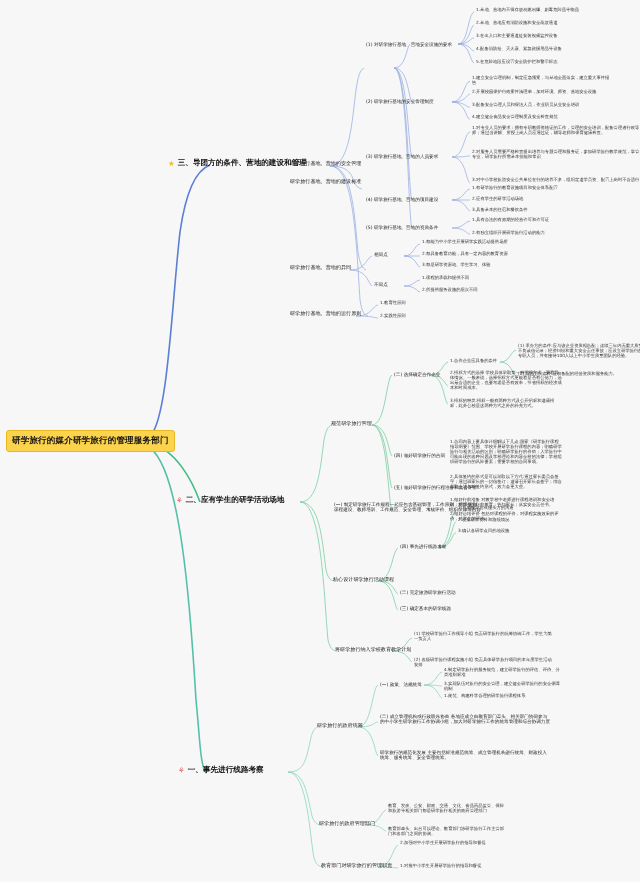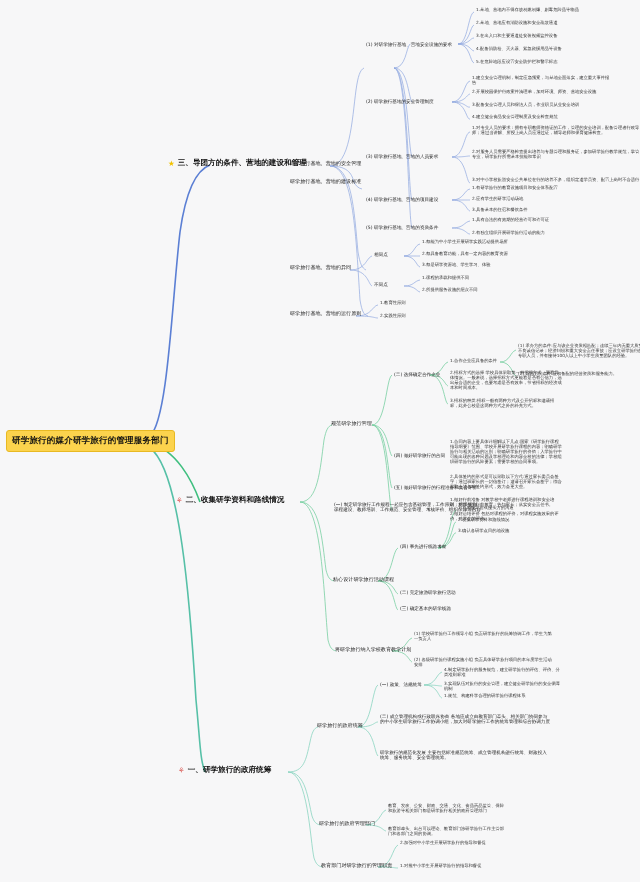--- a/index.html
+++ b/index.html
@@ -203,21 +203,21 @@
 
   <div class="node lvl3" style="left:374px;top:282px;">不同点</div>
   <div class="node lvl4 wrap w6" style="left:422px;top:276px;">1.课程的承载和提供不同</div>
   <div class="node lvl4 wrap w6" style="left:422px;top:288px;">2.所提供服务设施的层次不同</div>
 
   <div class="node lvl4" style="left:380px;top:301px;">1.教育性原则</div>
   <div class="node lvl4" style="left:380px;top:314px;">2.实践性原则</div>
 
   <div class="node lvl1" style="left:176px;top:496px;">
     <span class="ico ico-people">⚘</span>
-    <span>二、收集研学资料和路线情况</span>
+    <span>二、应有学生的研学活动场地</span>
   </div>
 
   <div class="node lvl2" style="left:331px;top:421px;">规范研学旅行管理</div>
   <div class="node lvl2" style="left:333px;top:577px;">精心设计研学旅行活动课程</div>
   <div class="node lvl2" style="left:335px;top:647px;">将研学旅行纳入学校教育教学计划</div>
 
   <div class="node lvl3" style="left:394px;top:372px;">(二) 选择确定合作企业</div>
   <div class="node lvl4" style="left:450px;top:359px;">1.合作企业应具备的条件</div>
   <div class="node lvl4 wrap w4" style="left:450px;top:371px;">2.招标方式的选择 学校具体采取第一种招标方式，要看具体情况。一般来说，选择招标方式更能看是否有公信力，选出最合适的企业，也要考虑是否有效率，节省招标的经济成本和时间成本。</div>
   <div class="node lvl4 wrap w4" style="left:450px;top:399px;">3.招标的种类:招标一般有两种方式及公开招标和邀请招标，此外公校是这两种方式之外的补充方式。</div>
@@ -240,21 +240,21 @@
   <div class="node lvl4 wrap w6" style="left:458px;top:529px;">3.确认各研学点目的地设施</div>
 
   <div class="node lvl3" style="left:400px;top:590px;">(二) 完定旅游研学旅行活动</div>
   <div class="node lvl3" style="left:400px;top:606px;">(三) 确定基本的研学线路</div>
 
   <div class="node lvl4 wrap w5" style="left:414px;top:632px;">(1) 学校研学旅行工作领导小组 负责研学旅行的统筹协调工作，学生为第一负责人</div>
   <div class="node lvl4 wrap w5" style="left:414px;top:658px;">(2) 各级研学旅行课程实施小组 负责具体研学旅行项目的本年度学生活动安排</div>
 
   <div class="node lvl1" style="left:178px;top:766px;">
     <span class="ico ico-people">⚘</span>
-    <span>一、研学旅行的政府统筹</span>
+    <span>一、事先进行线路考察</span>
   </div>
 
   <div class="node lvl2" style="left:317px;top:723px;">研学旅行的政府统筹</div>
   <div class="node lvl2" style="left:319px;top:821px;">研学旅行的政府管理部门</div>
   <div class="node lvl2" style="left:321px;top:863px;">教育部门对研学旅行的管理职责</div>
 
   <div class="node lvl3" style="left:380px;top:682px;">(一) 政策、法规统筹</div>
   <div class="node lvl4 wrap w6" style="left:444px;top:668px;">4.制定研学旅行的服务规范，建立研学旅行的评估、评价、分类准则标准</div>
   <div class="node lvl4 wrap w6" style="left:444px;top:682px;">3.实现队伍对旅行的安全管理，建立健全研学旅行的安全保障机制</div>
   <div class="node lvl4 wrap w6" style="left:444px;top:694px;">1.规范、构建科学合理的研学旅行课程体系</div>

